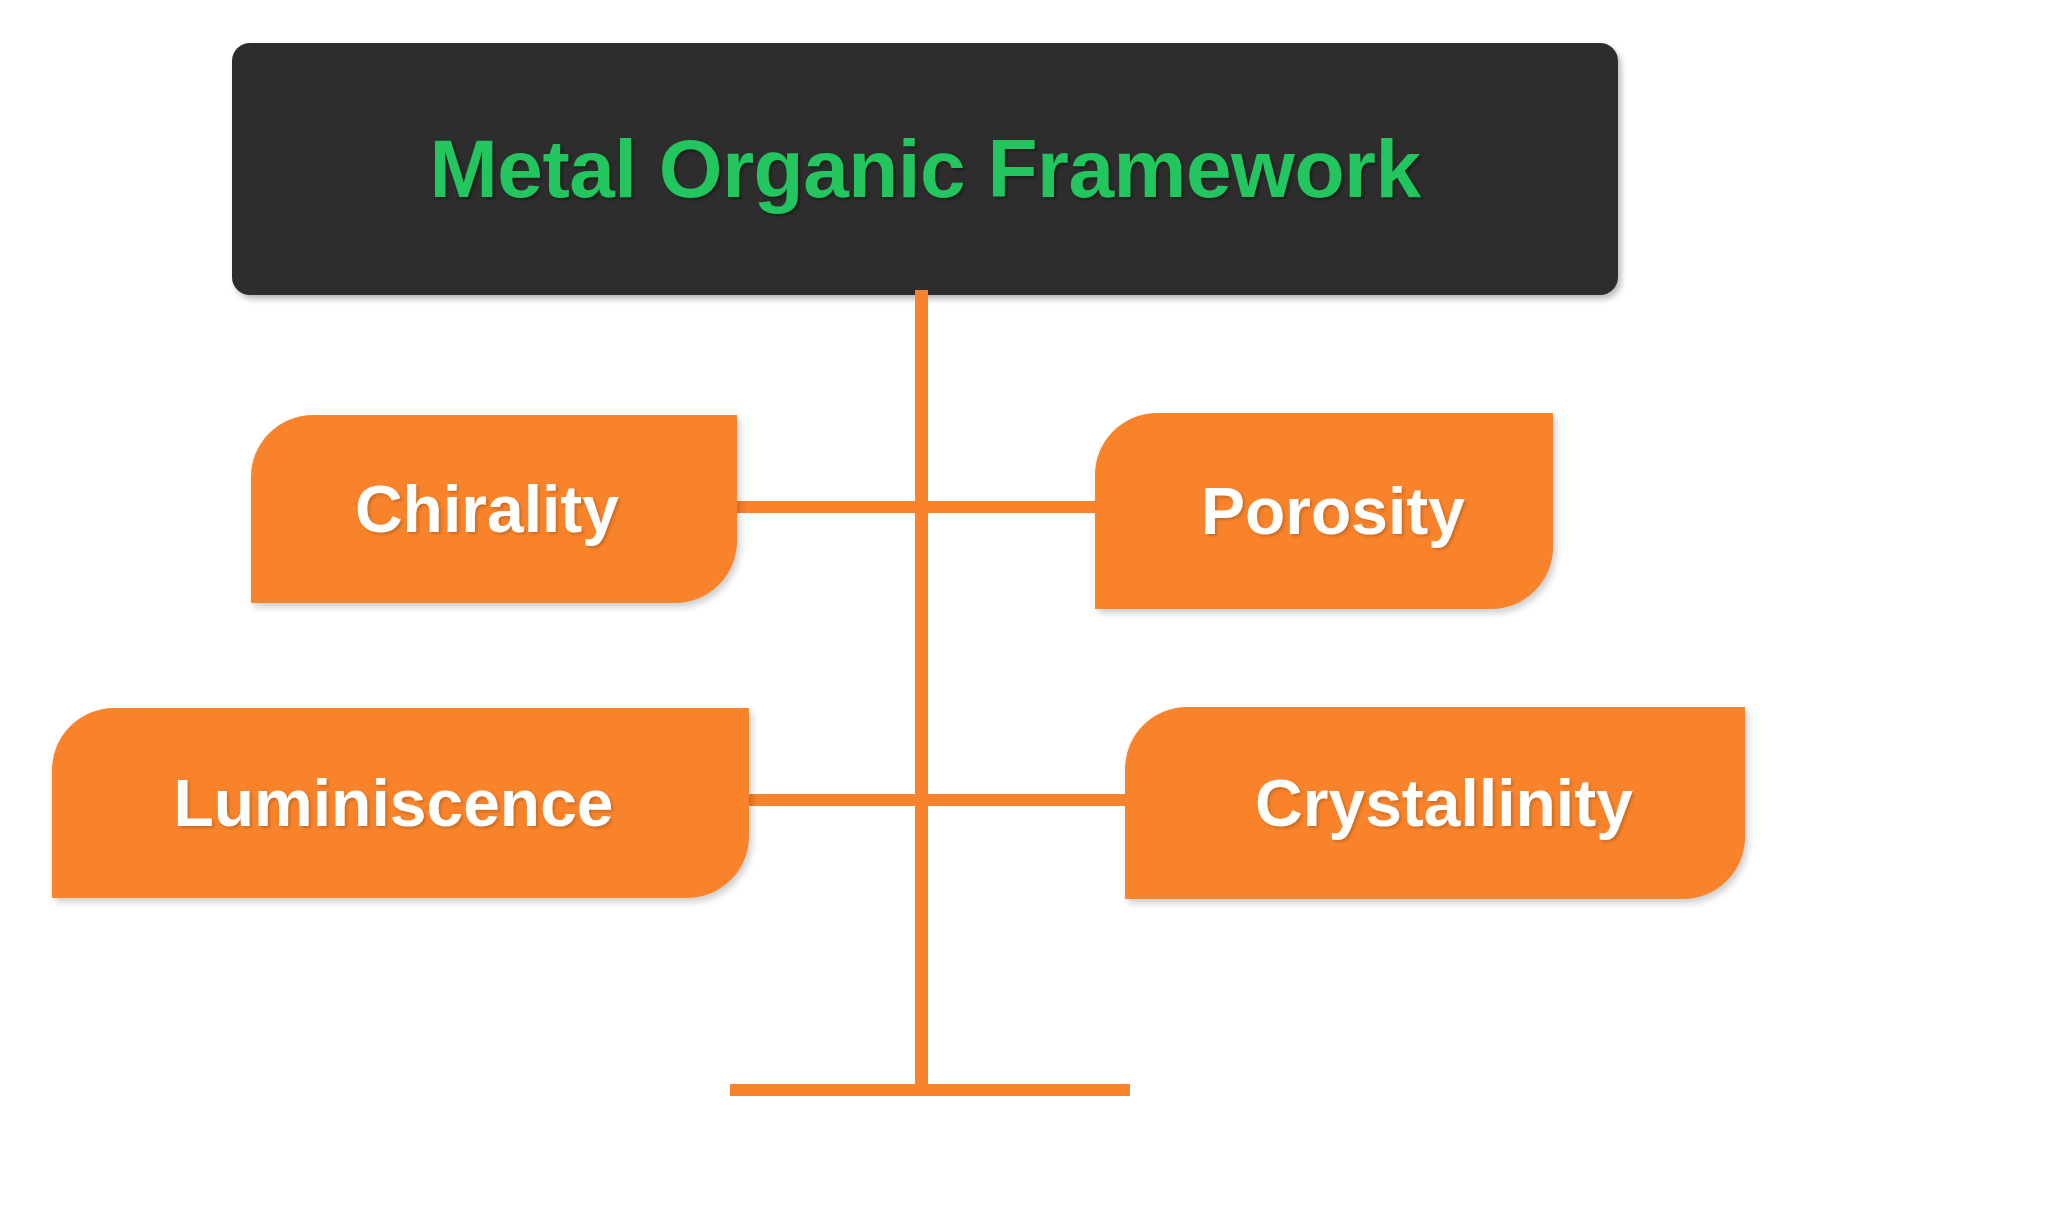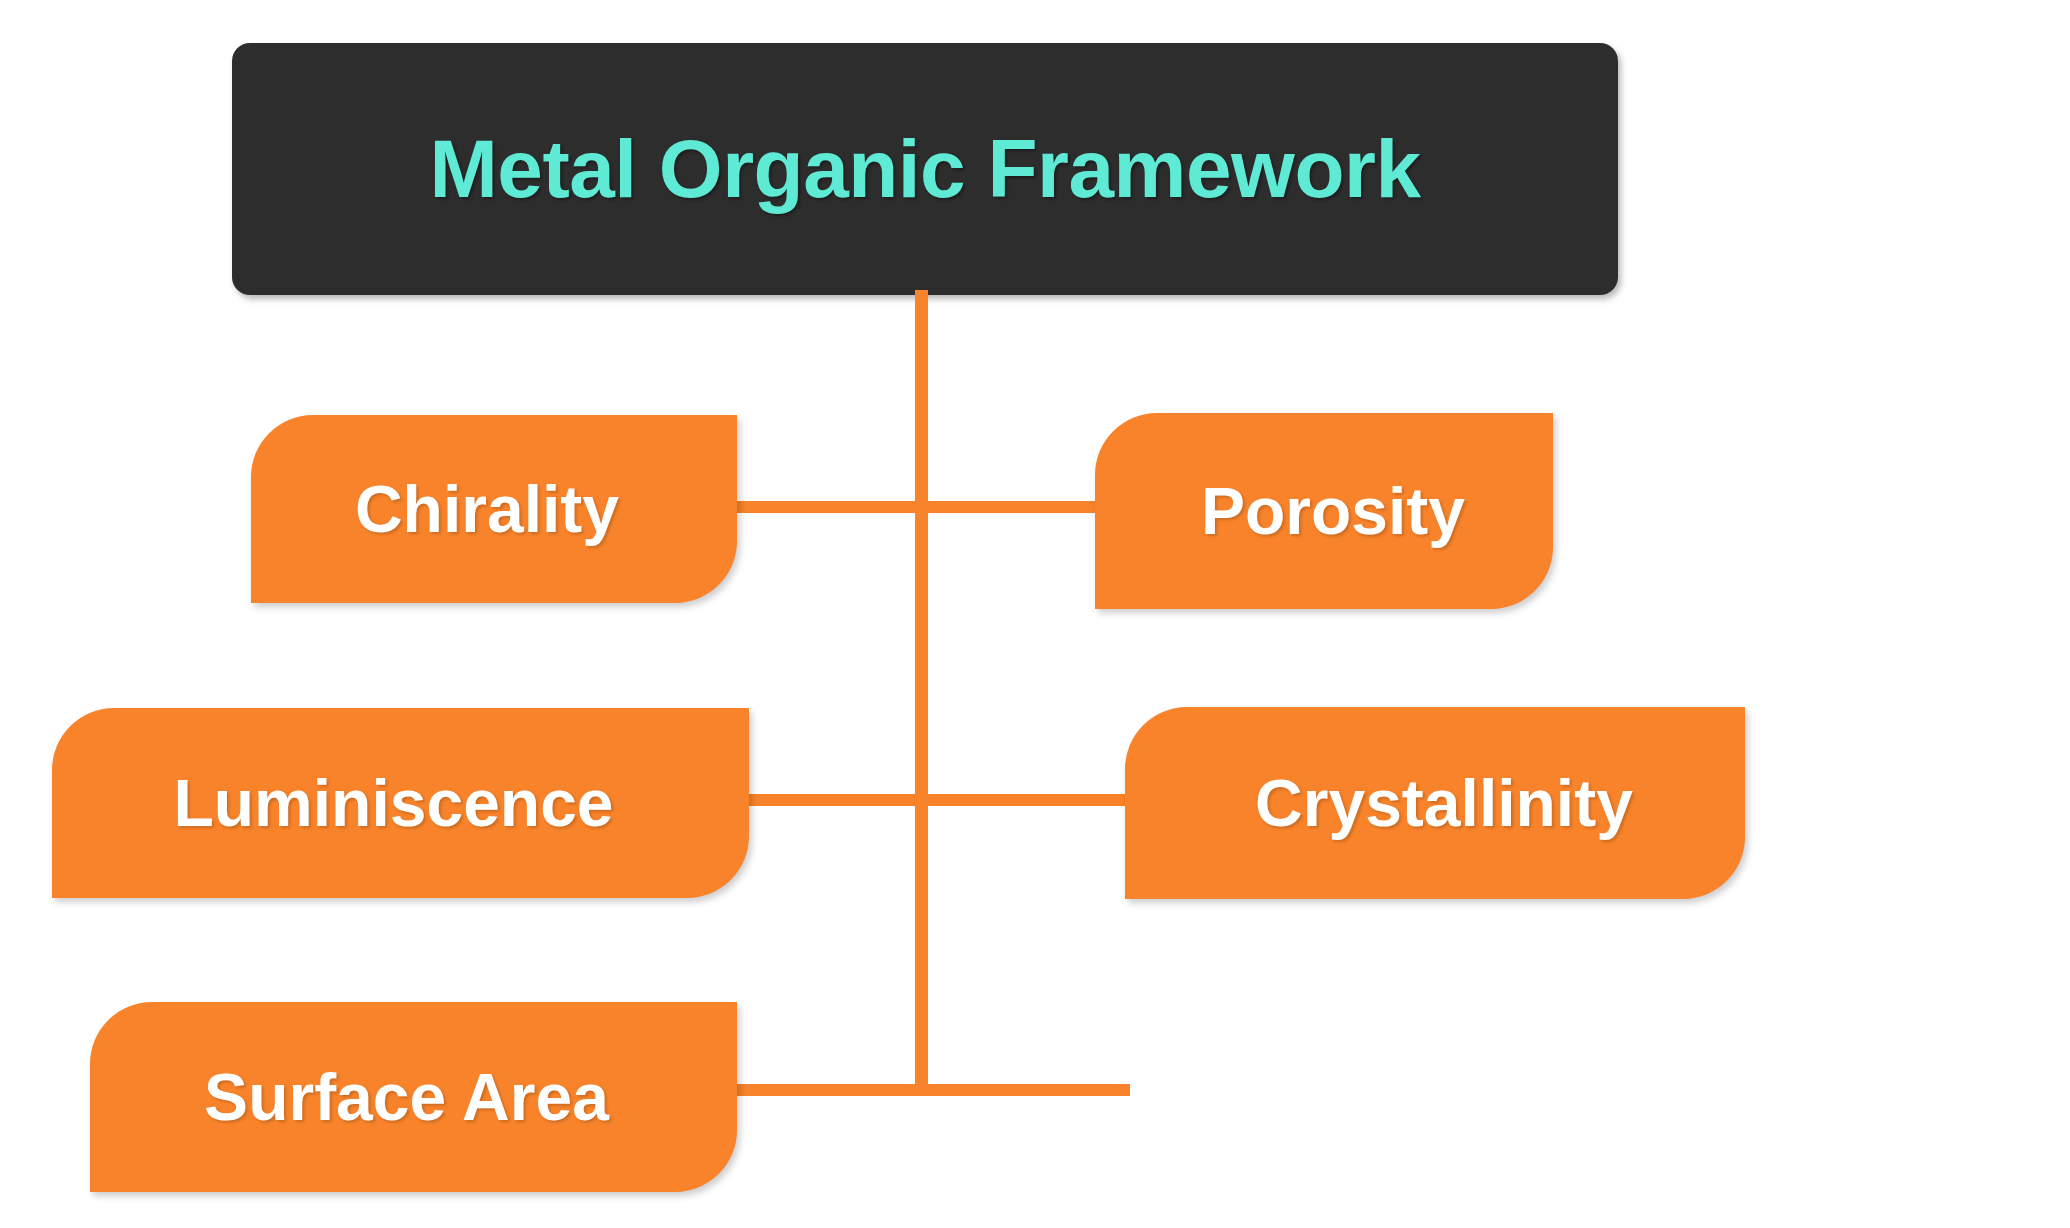--- a/index.html
+++ b/index.html
@@ -25,21 +25,21 @@
     height: 252px;
     background: #2d2d2d;
     border-radius: 18px;
     box-shadow: 3px 4px 6px rgba(0,0,0,0.28);
     display: flex;
     align-items: center;
     justify-content: center;
     box-sizing: border-box;
   }
   .root-label {
-    color: #5eead4;
+    color: #22c55e;
     font-size: 82px;
     font-weight: bold;
     letter-spacing: -0.5px;
     line-height: 1;
     white-space: nowrap;
     text-shadow: 2px 2px 3px rgba(0,0,0,0.35);
   }
 
   
   .trunk {
@@ -133,18 +133,15 @@
   </div>
 
   <div class="leaf left" id="leaf-luminiscence">
     <span class="leaf-label">Luminiscence</span>
   </div>
 
   <div class="leaf right" id="leaf-crystallinity">
     <span class="leaf-label">Crystallinity</span>
   </div>
 
-  <div class="leaf left" id="leaf-surfacearea">
-    <span class="leaf-label">Surface Area</span>
-  </div>
 
 
 </div>
 
 </body></html>

